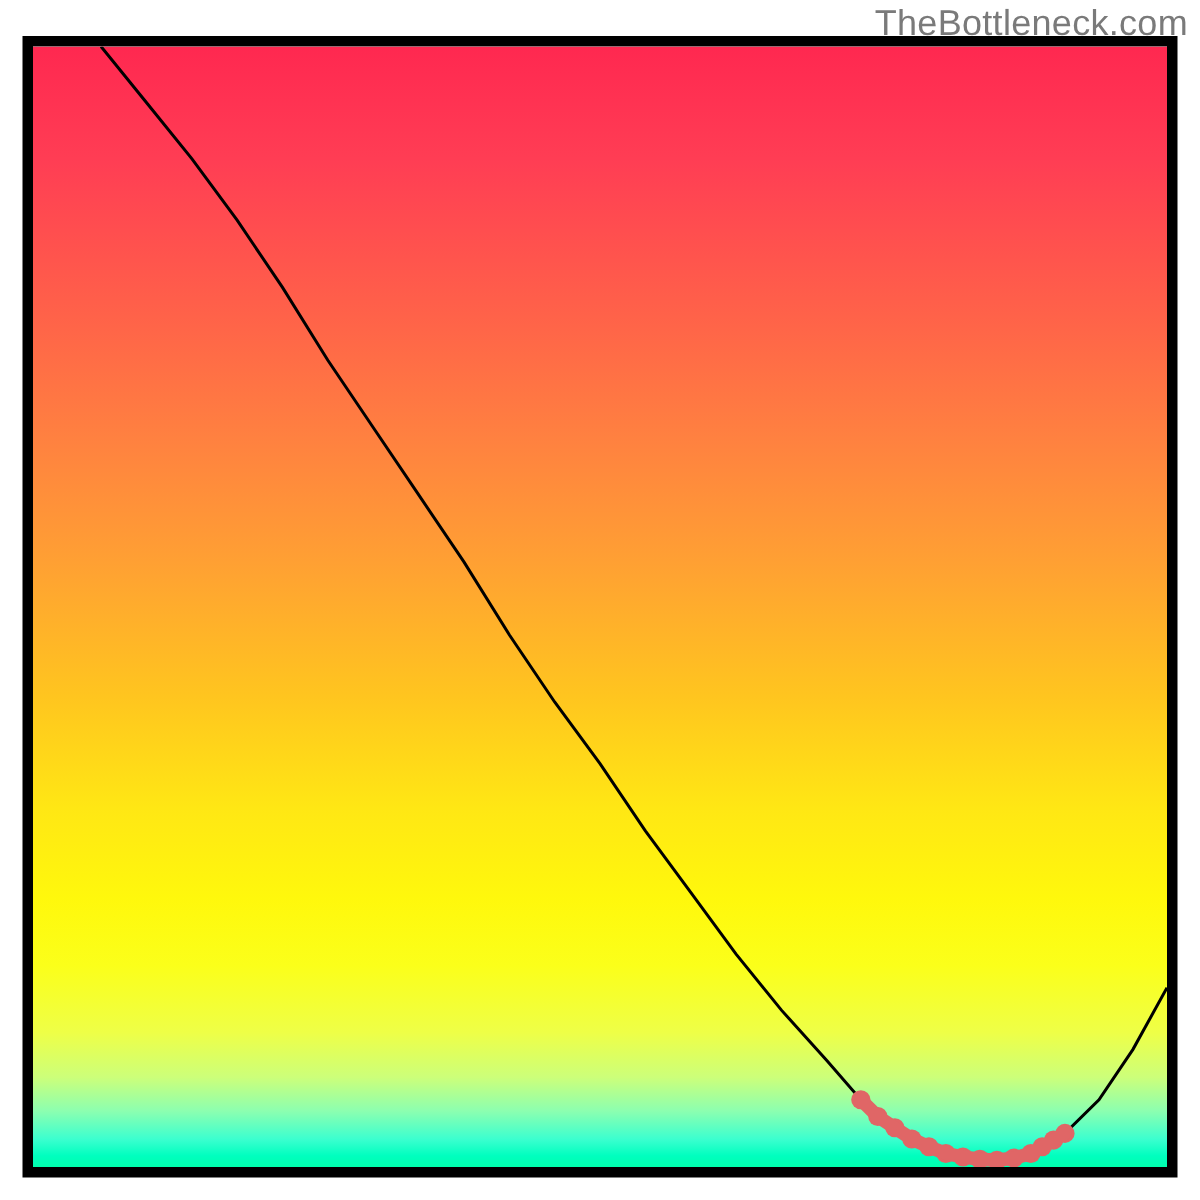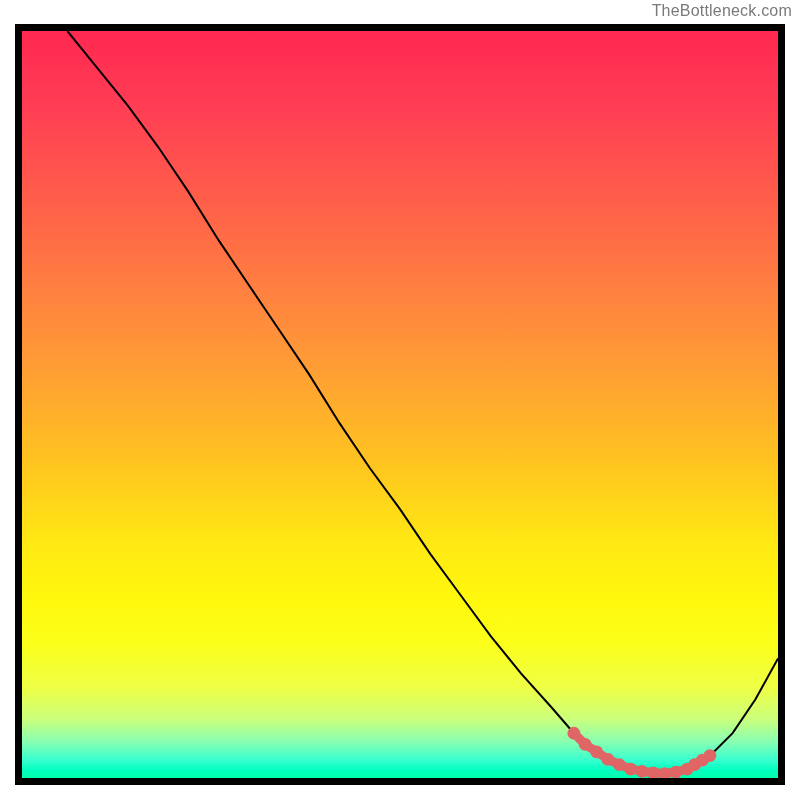--- a/index.html
+++ b/index.html
@@ -14,21 +14,21 @@
   .frame {
     position: relative;
     width: 800px;
     height: 800px;
   }
   .watermark {
     position: absolute;
     top: 2px;
     right: 8px;
     color: #7a7a7a;
-    font-size: 16px;
+    font-size: 24px;
     font-weight: 500;
     z-index: 30;
     letter-spacing: 0.2px;
   }
   .plot-area {
     position: absolute;
     left: 15px;
     top: 24px;
     width: 770px;
     height: 761px;

